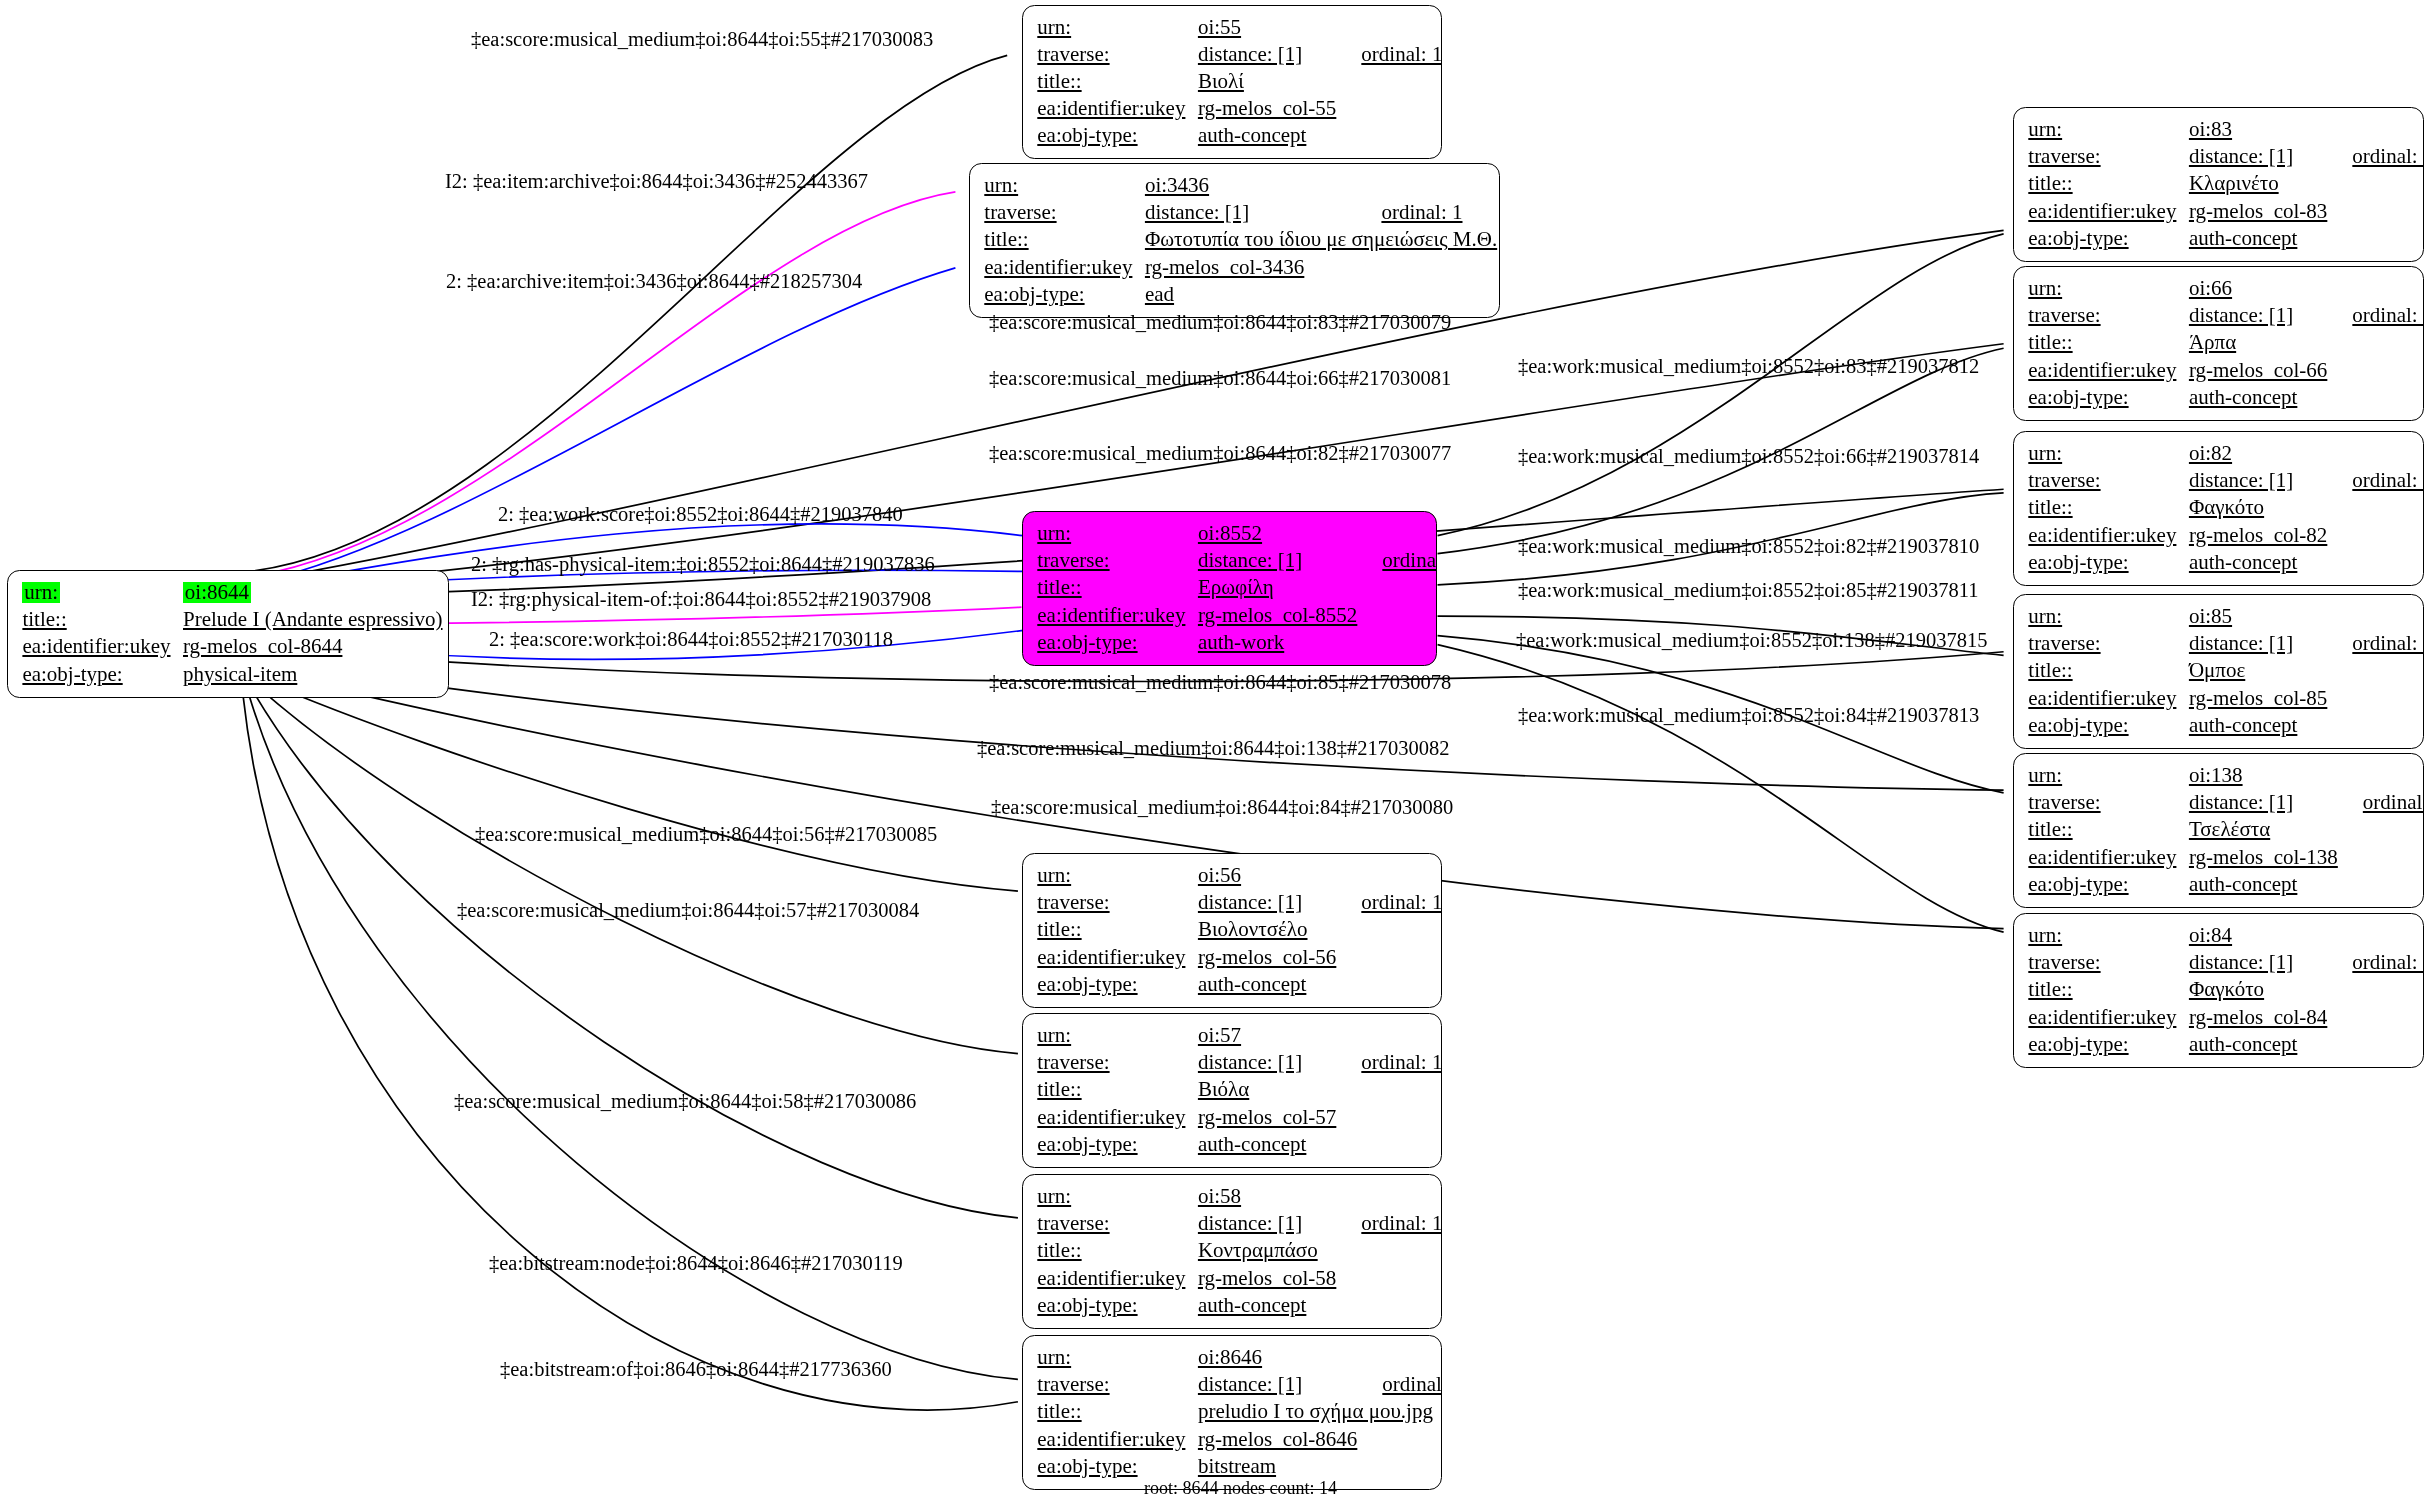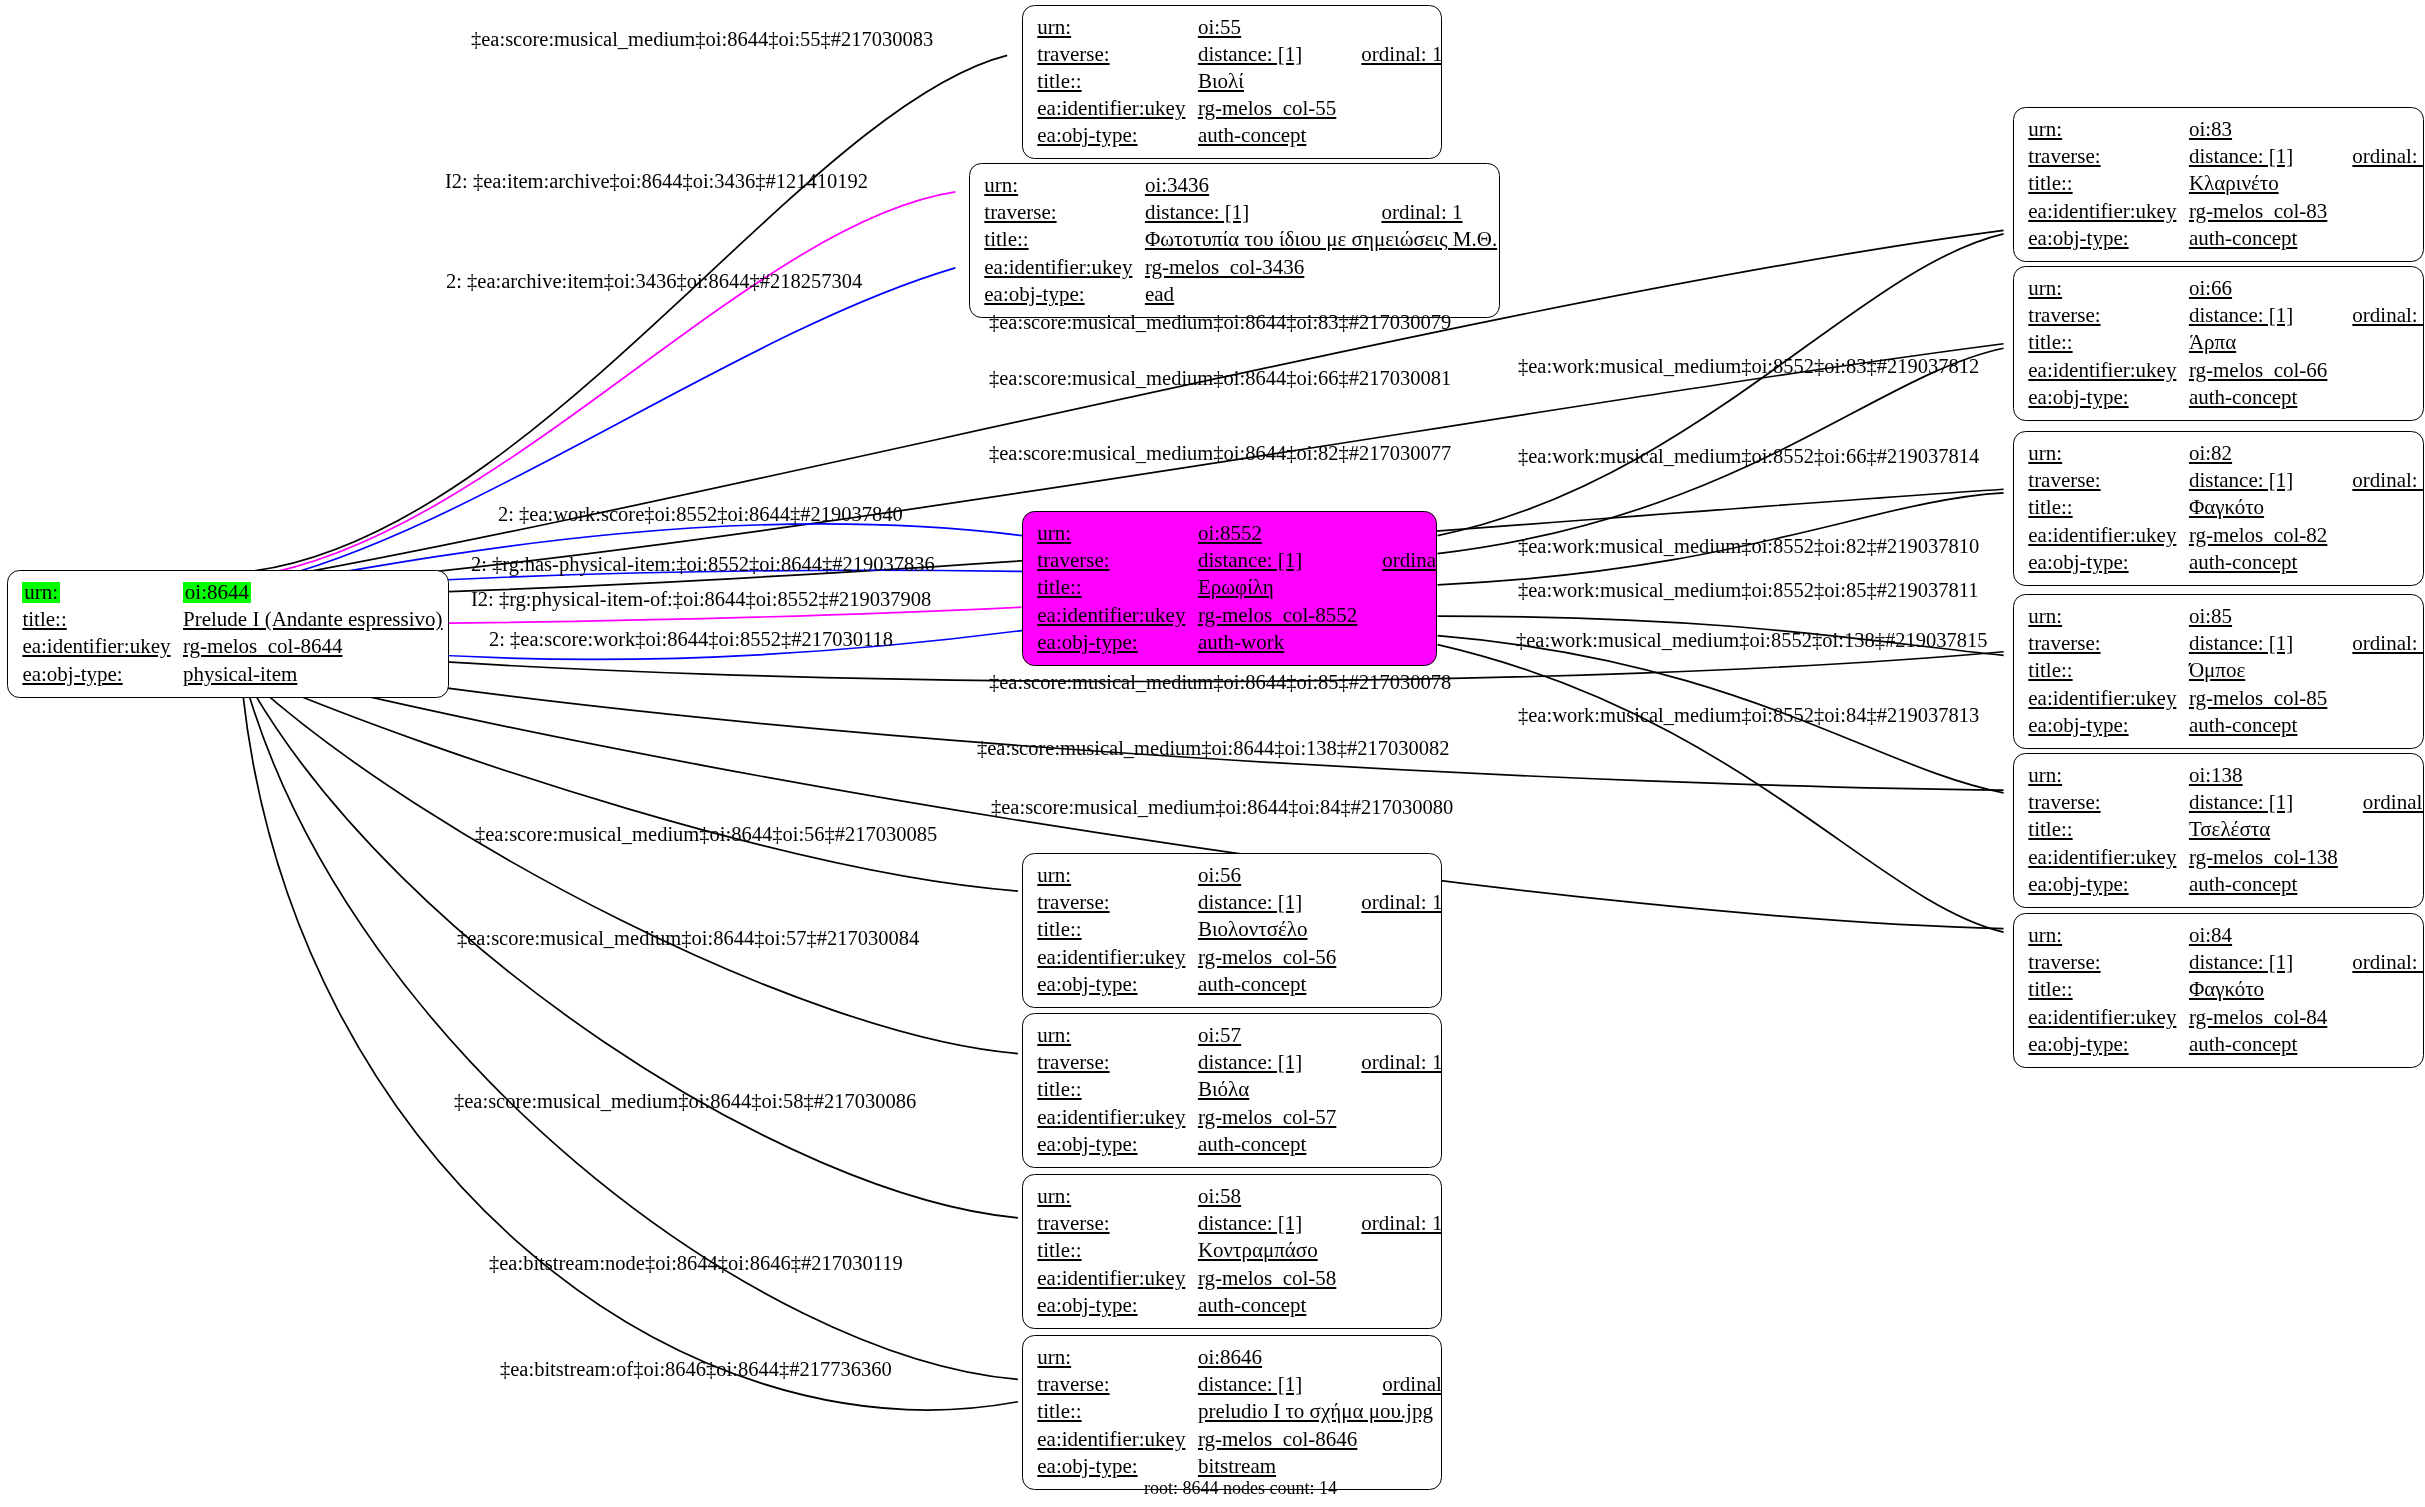--- a/index.html
+++ b/index.html
@@ -555,34 +555,34 @@
       <tr>
         <td class="k">ea:obj-type:</td>
         <td class="v">bitstream</td>
         <td class="v2"></td>
       </tr>
     </tbody>
       </table>
   </div>
 
   <div class="edge-label" style="left:471px;  top:28.6px;">‡ea:score:musical_medium‡oi:8644‡oi:55‡#217030083</div>
-  <div class="edge-label" style="left:445px;  top:171px;">I2: ‡ea:item:archive‡oi:8644‡oi:3436‡#121410192</div>
+  <div class="edge-label" style="left:445px;  top:171px;">I2: ‡ea:item:archive‡oi:8644‡oi:3436‡#252443367</div>
   <div class="edge-label" style="left:446px;  top:271px;text-align:right;">2: ‡ea:archive:item‡oi:3436‡oi:8644‡#218257304</div>
   <div class="edge-label" style="left:989px; top:312px;">‡ea:score:musical_medium‡oi:8644‡oi:83‡#217030079</div>
   <div class="edge-label" style="left:989px; top:368px;">‡ea:score:musical_medium‡oi:8644‡oi:66‡#217030081</div>
   <div class="edge-label" style="left:989px; top:443px;">‡ea:score:musical_medium‡oi:8644‡oi:82‡#217030077</div>
   <div class="edge-label" style="left:498px;  top:504px;">2: ‡ea:work:score‡oi:8552‡oi:8644‡#219037840</div>
   <div class="edge-label" style="left:471px;  top:554px;">2: ‡rg:has-physical-item:‡oi:8552‡oi:8644‡#219037836</div>
   <div class="edge-label" style="left:471px;  top:589px;">I2: ‡rg:physical-item-of:‡oi:8644‡oi:8552‡#219037908</div>
   <div class="edge-label" style="left:489px;  top:629px;">2: ‡ea:score:work‡oi:8644‡oi:8552‡#217030118</div>
   <div class="edge-label" style="left:989px; top:672px;">‡ea:score:musical_medium‡oi:8644‡oi:85‡#217030078</div>
   <div class="edge-label" style="left:977px; top:738px;">‡ea:score:musical_medium‡oi:8644‡oi:138‡#217030082</div>
   <div class="edge-label" style="left:991px; top:797px;">‡ea:score:musical_medium‡oi:8644‡oi:84‡#217030080</div>
   <div class="edge-label" style="left:475px;  top:824px;">‡ea:score:musical_medium‡oi:8644‡oi:56‡#217030085</div>
-  <div class="edge-label" style="left:457px;  top:928px;">‡ea:score:musical_medium‡oi:8644‡oi:57‡#217030084</div>
+  <div class="edge-label" style="left:457px;  top:900px;">‡ea:score:musical_medium‡oi:8644‡oi:57‡#217030084</div>
   <div class="edge-label" style="left:454px;  top:1091px;">‡ea:score:musical_medium‡oi:8644‡oi:58‡#217030086</div>
   <div class="edge-label" style="left:489px;  top:1253px;">‡ea:bitstream:node‡oi:8644‡oi:8646‡#217030119</div>
   <div class="edge-label" style="left:500px;  top:1359px;">‡ea:bitstream:of‡oi:8646‡oi:8644‡#217736360</div>
   <div class="edge-label" style="left:1518px; top:356px;">‡ea:work:musical_medium‡oi:8552‡oi:83‡#219037812</div>
   <div class="edge-label" style="left:1518px; top:446px;">‡ea:work:musical_medium‡oi:8552‡oi:66‡#219037814</div>
   <div class="edge-label" style="left:1518px; top:536px;">‡ea:work:musical_medium‡oi:8552‡oi:82‡#219037810</div>
   <div class="edge-label" style="left:1518px; top:580px;">‡ea:work:musical_medium‡oi:8552‡oi:85‡#219037811</div>
   <div class="edge-label" style="left:1516px; top:630px;">‡ea:work:musical_medium‡oi:8552‡oi:138‡#219037815</div>
   <div class="edge-label" style="left:1518px; top:705px;">‡ea:work:musical_medium‡oi:8552‡oi:84‡#219037813</div>
 

